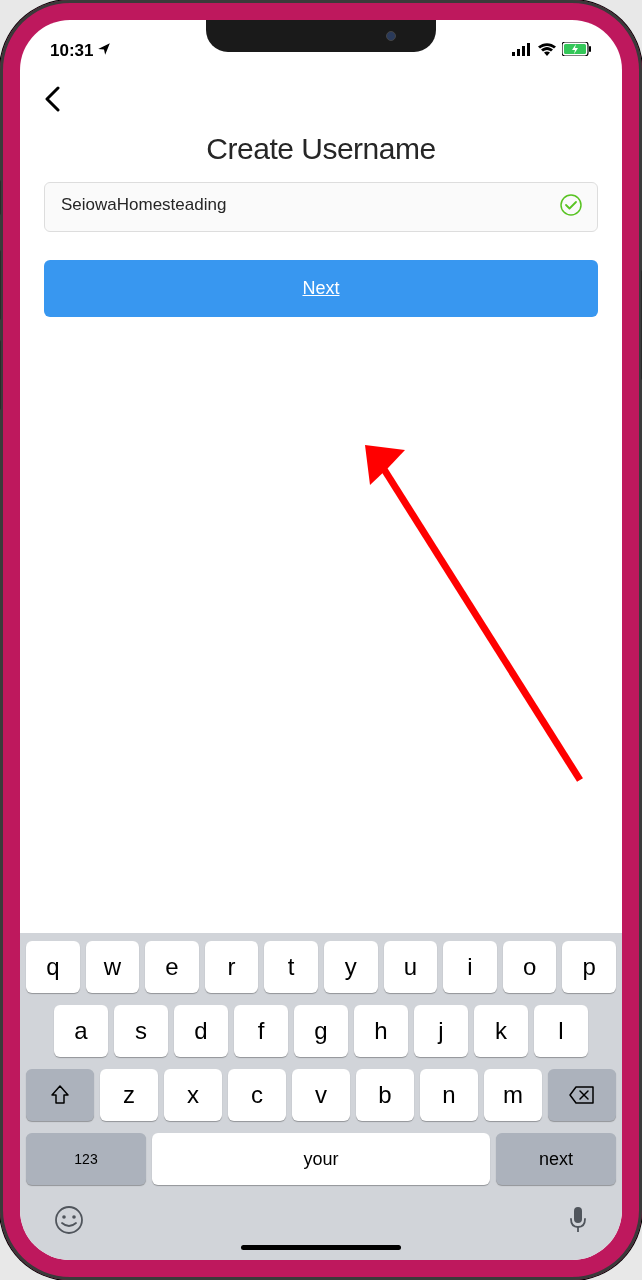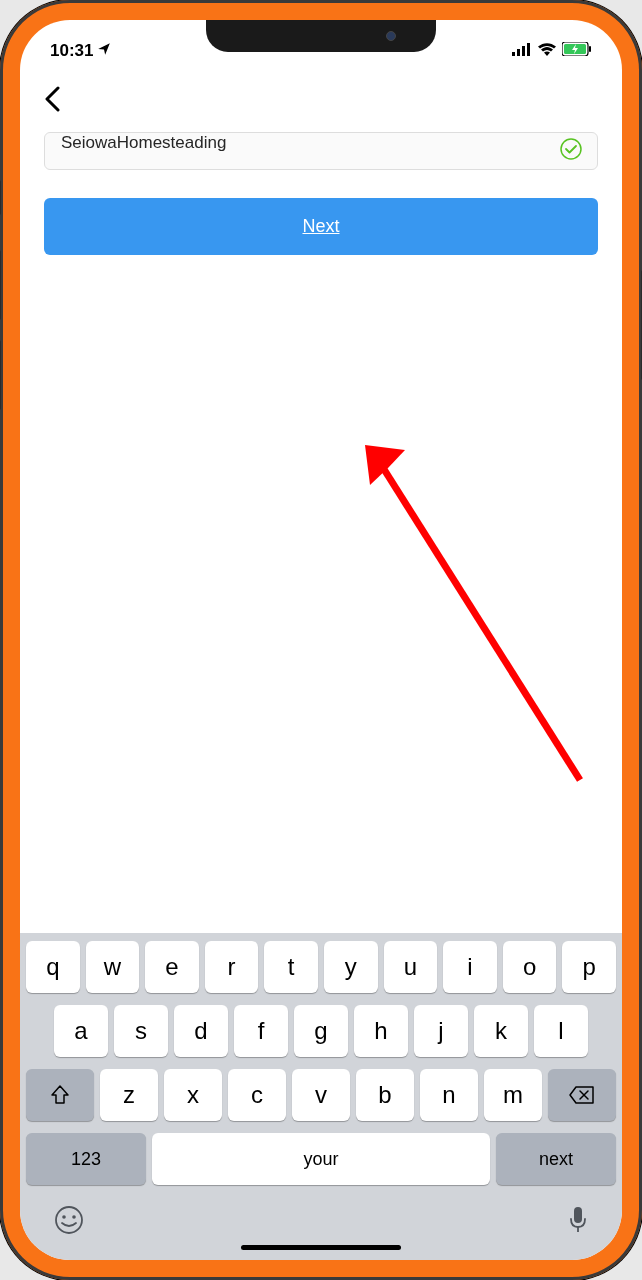--- a/index.html
+++ b/index.html
@@ -1,20 +1,20 @@
 <!DOCTYPE html>
 <html><head>
   <meta charset="utf-8">
   <style>
     * { margin: 0; padding: 0; box-sizing: border-box; font-family: -apple-system, BlinkMacSystemFont, 'Helvetica Neue', sans-serif; }
     body { background: #e8e8e8; width: 642px; height: 1280px; display:flex; align-items:center; justify-content:center; }
     
     .phone-frame {
       width: 642px; height: 1280px;
-      background: #f97316;
+      background: #be185d;
       border-radius: 70px;
       padding: 20px;
       position: relative;
       box-shadow: inset 0 0 0 3px #3a3a3a, 0 0 0 1px #000;
     }
     
     .screen {
       width: 100%; height: 100%;
       background: #fff;
       border-radius: 50px;
@@ -72,21 +72,21 @@
       margin-bottom: 30px;
     }
     
     .input-wrap {
       position: relative;
       margin-bottom: 28px;
     }
     
     .username-input {
       width: 100%;
-      padding: 0 48px 16px 16px;
+      padding: 12px 48px 16px 16px;
       font-size: 17px;
       border: 1px solid #ddd;
       border-radius: 6px;
       background: #fafafa;
       color: #262626;
     }
     
     .check-icon {
       position: absolute;
       right: 16px; top: 50%;
@@ -129,21 +129,21 @@
       border-radius: 6px;
       display: flex;
       align-items: center;
       justify-content: center;
       font-size: 24px;
       color: #000;
       box-shadow: 0 1px 1px rgba(0,0,0,0.3);
     }
     .key.mod { background: #acb2bc; }
     .key.shift, .key.backspace { flex: 0 0 68px; }
-    .key.num { flex: 0 0 120px; font-size:18px;}
+    .key.num { flex: 0 0 120px; font-size:14px;}
     .key.space { flex: 1; font-size: 18px;}
     .key.next-key { flex: 0 0 120px; font-size:18px;}
     
     .keyboard-bottom {
       display: flex;
       justify-content: space-between;
       align-items: center;
       padding: 8px 30px 18px;
       font-size: 26px;
       color: #50555c;
@@ -215,20 +215,21 @@
 
     <div class="content">
       <div class="back-btn">
         <span>
           <svg width="16" height="26" viewBox="0 0 16 26">
               <path d="M14 2 L3 13 L14 24" stroke="#000" stroke-width="3" fill="none" stroke-linecap="round" stroke-linejoin="round"></path>
             </svg>
         </span>
       </div>
       
+      <h1 class="page-title">Create Username</h1>
       
       
       <div class="input-wrap">
         <input class="username-input" type="text" value="SeiowaHomesteading" style="">
         <span class="check-icon">
           <svg width="22" height="22" viewBox="0 0 22 22">
               <circle cx="11" cy="11" r="10" fill="none" stroke="#58c322" stroke-width="1.5"></circle>
               <path d="M6 11 L9.5 14.5 L16 8" stroke="#58c322" stroke-width="1.8" fill="none" stroke-linecap="round" stroke-linejoin="round"></path>
             </svg>
         </span>

